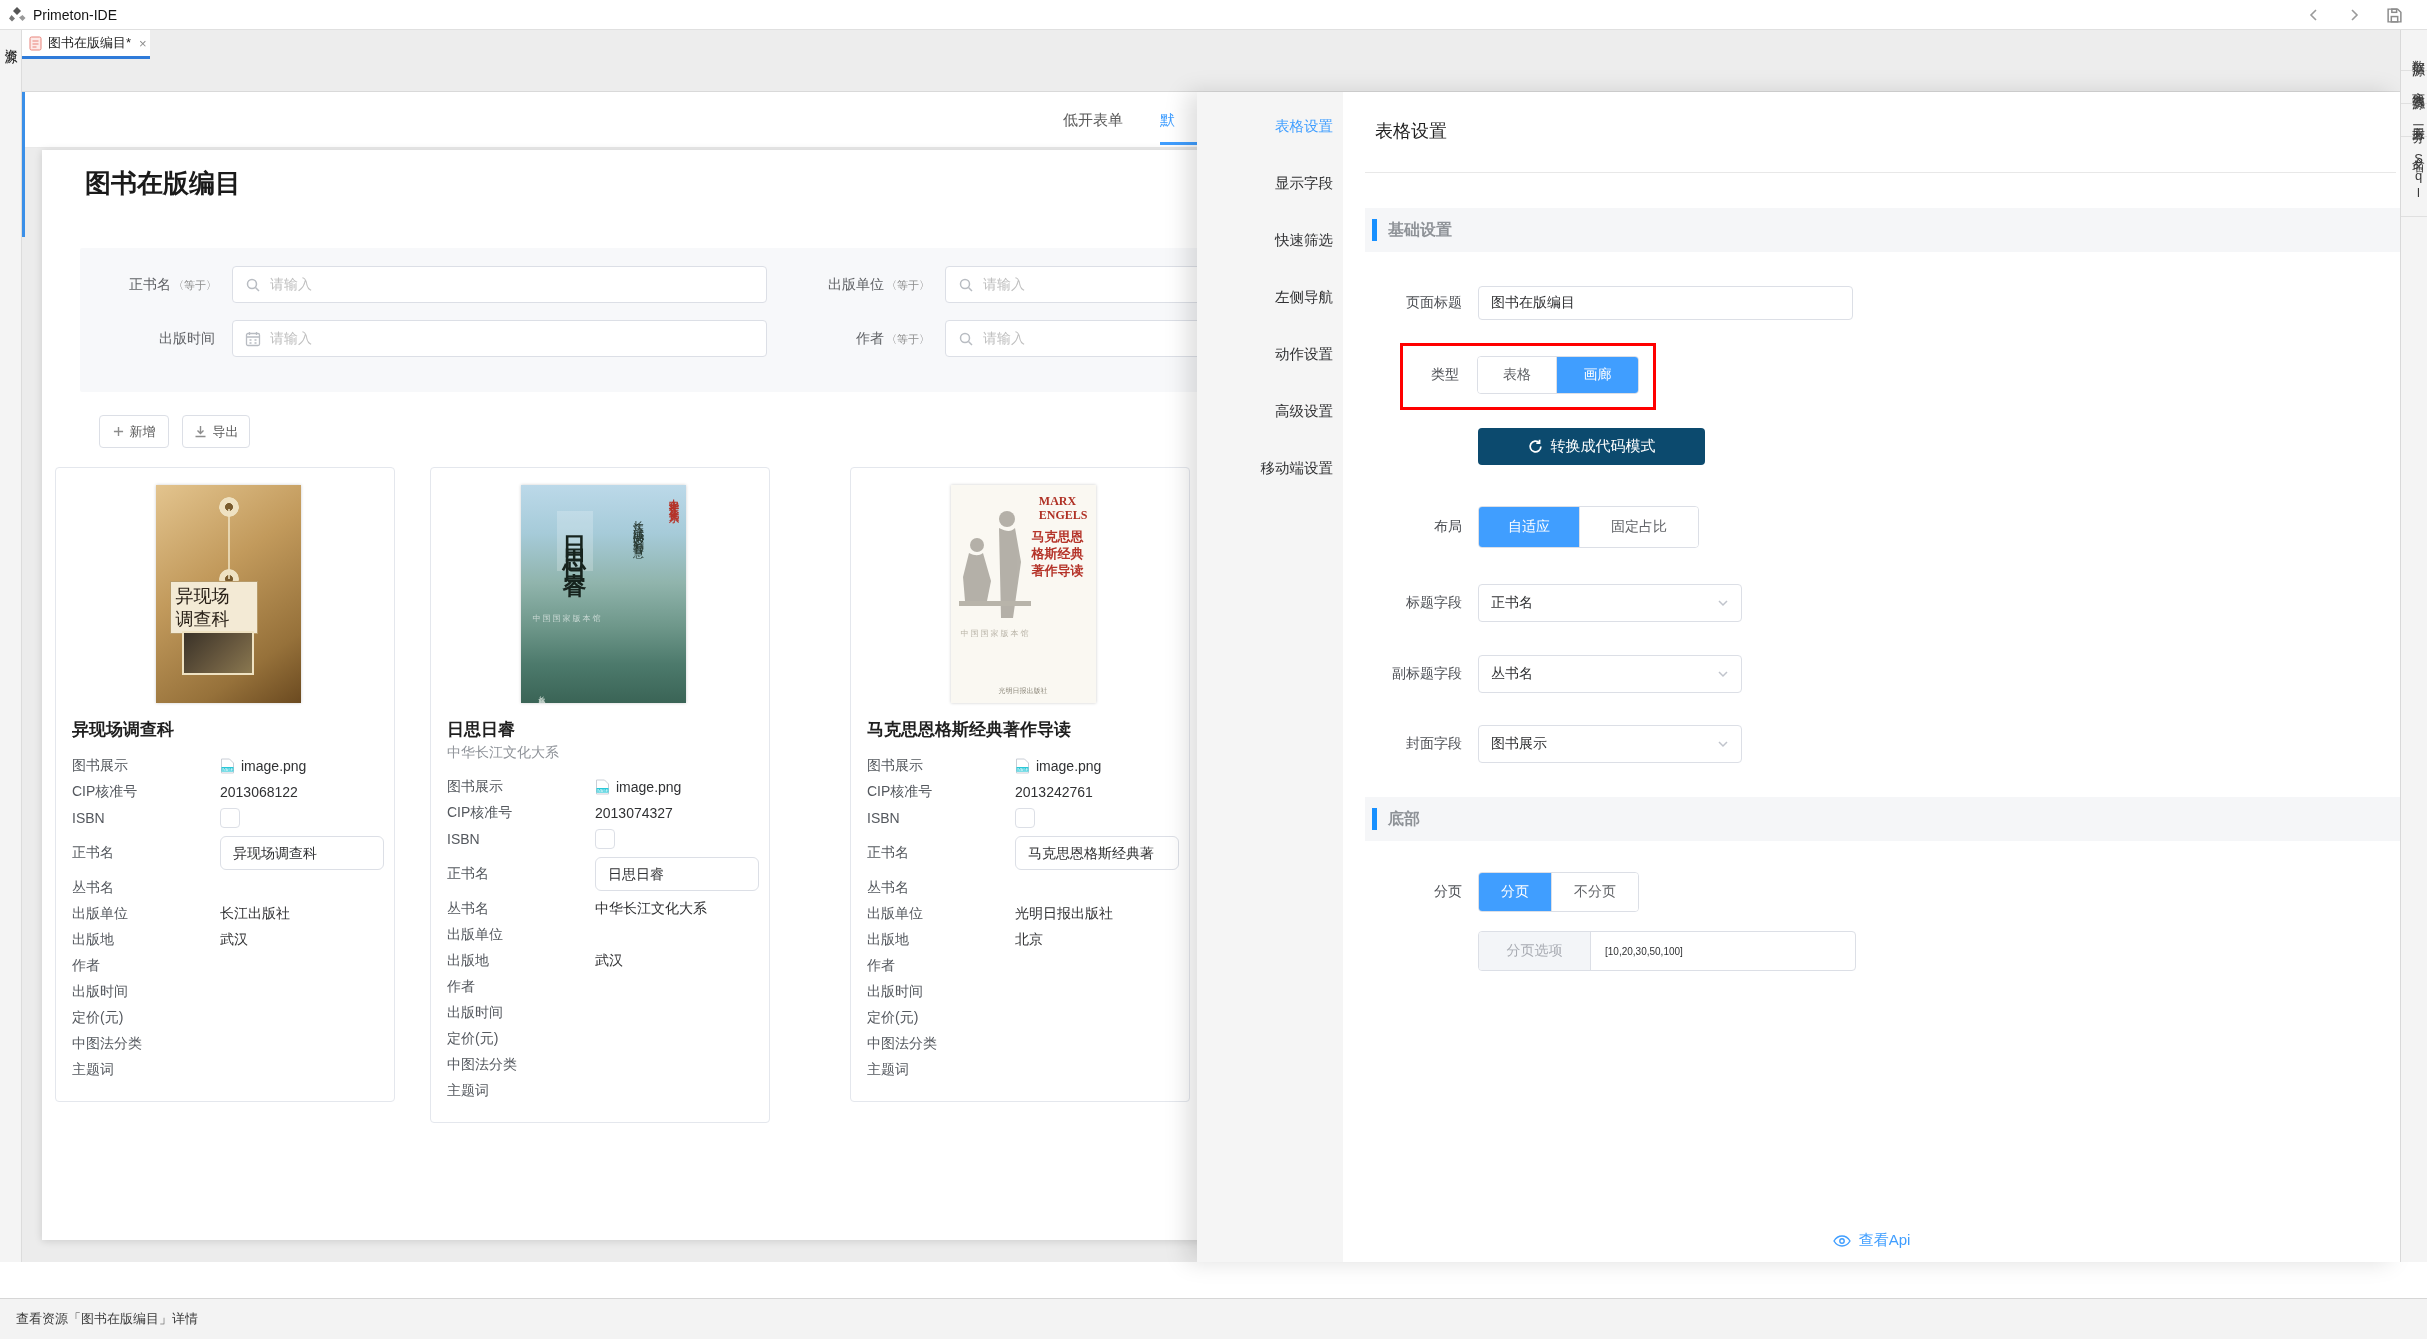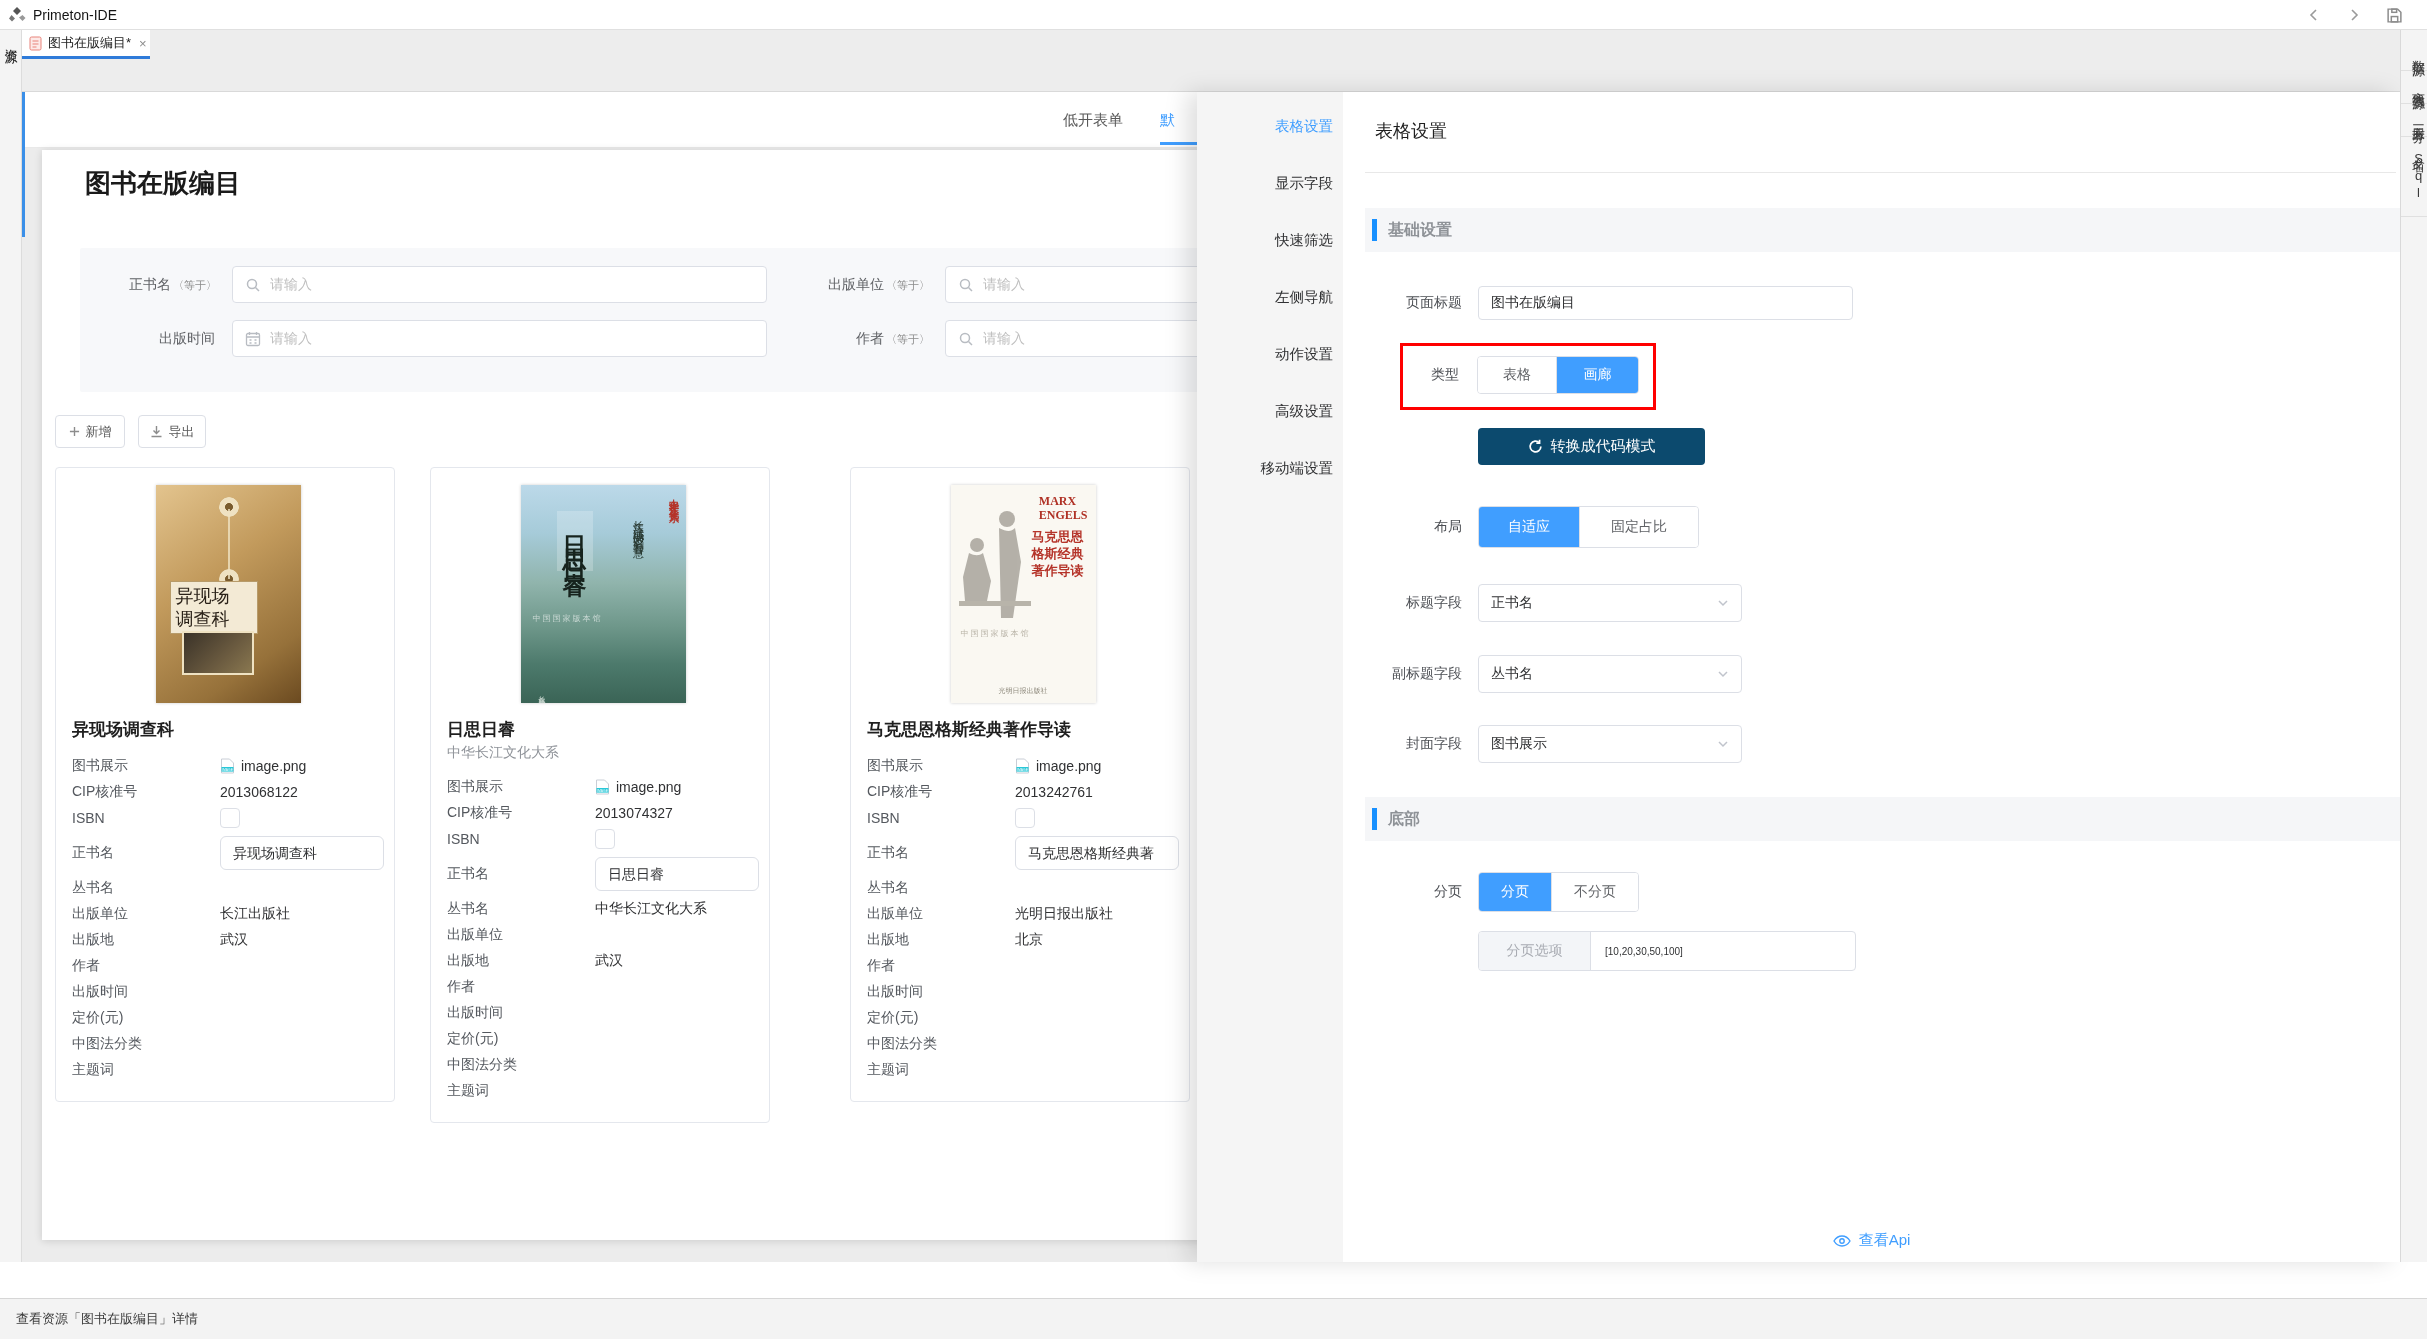--- a/index.html
+++ b/index.html
@@ -41,21 +41,21 @@
 
 .pv-search { position:absolute; left:38px; top:98px; width:1140px; height:144px; background:#f7f8fa; border-radius:2px; overflow:hidden; }
 .sf { position:absolute; display:flex; align-items:center; height:37px; }
 .sf1 { left:15px; top:18px; } .sf2 { left:728px; top:18px; }
 .sf3 { left:15px; top:72px; } .sf4 { left:728px; top:72px; }
 .sf-label { width:122px; text-align:right; font-size:14px; color:#606266; white-space:nowrap; }
 .sf-op { font-size:11px; color:#8c8c8c; margin-left:2px; }
 .sf-input { width:535px; height:37px; background:#fff; border:1px solid #dcdfe6; border-radius:4px; margin-left:15px; display:flex; align-items:center; padding-left:12px; gap:9px; cursor:text;text-align:right; }
 .sf-ph { font-size:14px; color:#bfbfbf; }
 
-.btn-plain { position:absolute; height:33px; background:#fff; border:1px solid #dcdfe6; border-radius:4px; display:flex; align-items:center; justify-content:center; gap:6px; font-size:13px; color:#595959; cursor:pointer; font-family:inherit; }
+.btn-plain { position:absolute; height:33px; background:#fff; border:1px solid #dcdfe6; border-radius:4px; display:flex; align-items:center; justify-content:center; gap:6px; font-size:13px; color:#595959; cursor:pointer; font-family:inherit;margin-left:44px; }
 .btn-add { left:13px; top:265px; width:70px; }
 .btn-export { left:96px; top:265px; width:68px; }
 
 
 .card { position:absolute; top:317px; width:340px; background:#fff; border:1px solid #e4e7ed; border-radius:4px; padding:10px 10px 18px 16px; cursor:pointer; }
 .card1 { left:13px; } .card2 { left:388px; } .card3 { left:796px;margin-left:12px; }
 .cover-wrap { height:232px; display:flex; align-items:center; justify-content:center; }
 .cover { width:145px; height:218px; position:relative; overflow:hidden; box-shadow:0 0 3px rgba(0,0,0,0.2); }
 .cover-2 { width:165px; }
 .card-title { font-size:17px; font-weight:bold; color:#1f1f1f; margin-top:8px; white-space:nowrap; overflow:hidden; }

